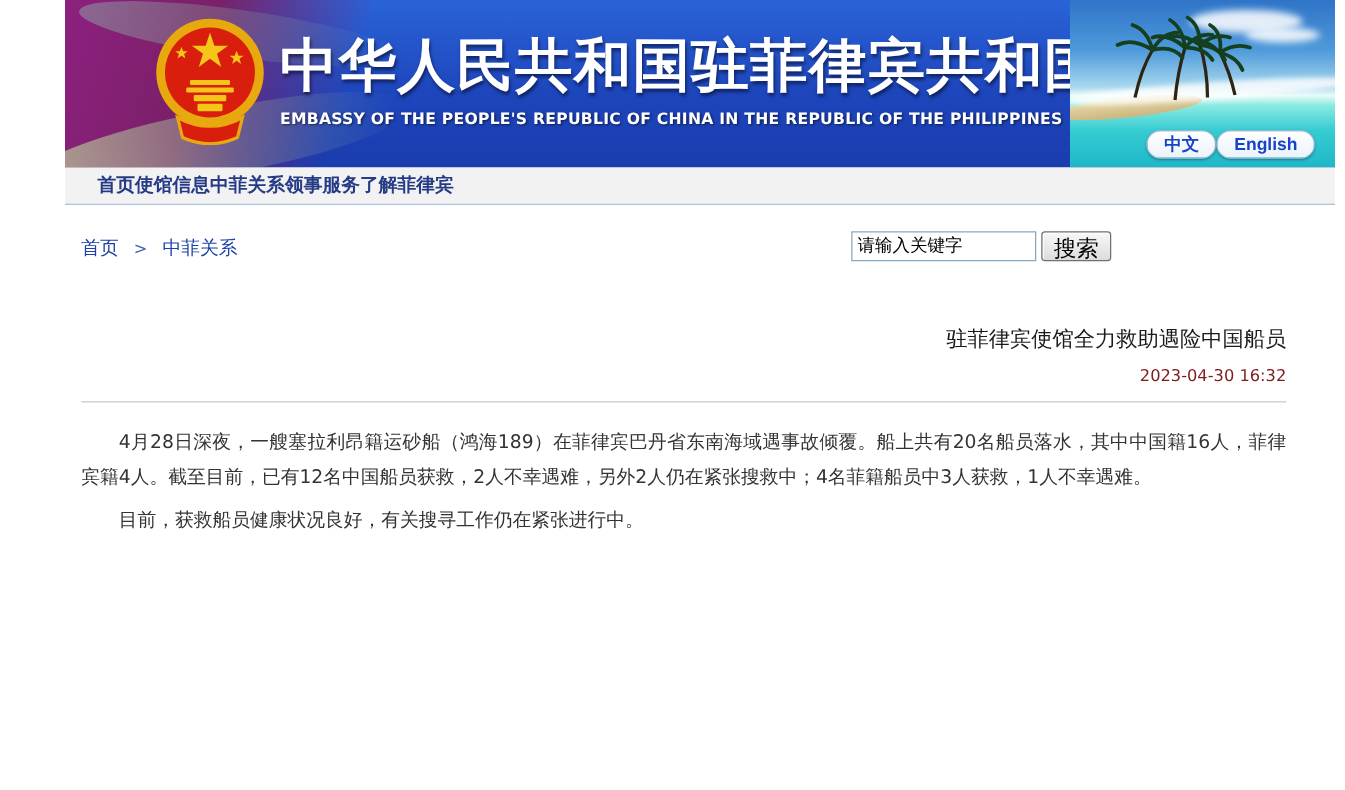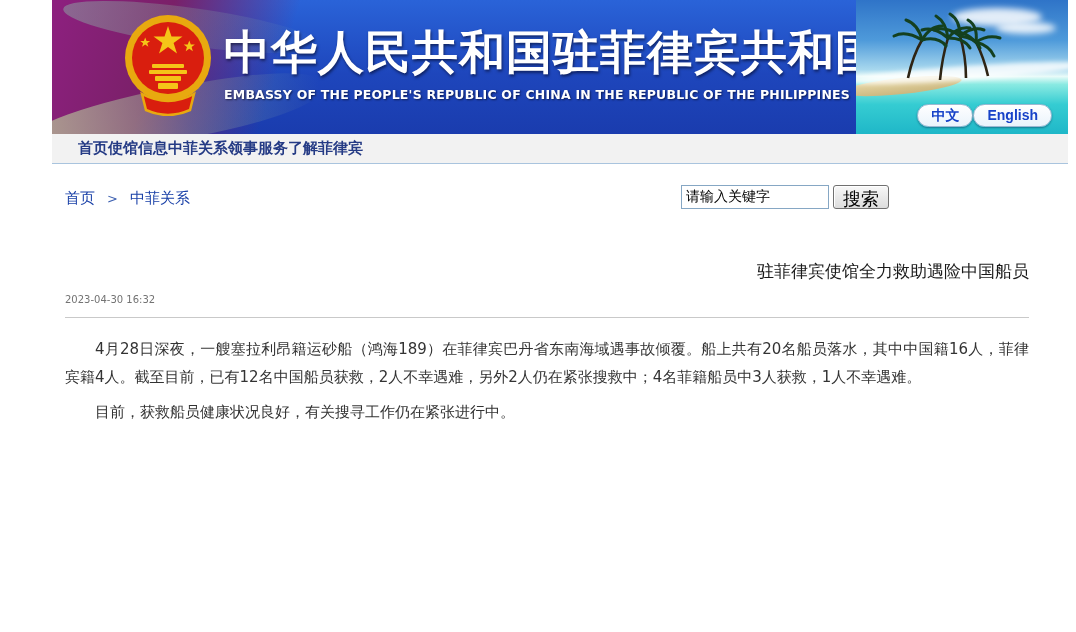--- a/index.html
+++ b/index.html
@@ -85,21 +85,21 @@
     border:1px solid #707070;border-radius:3px;
     box-shadow:inset 1px 1px 0 #fff;cursor:pointer;
   }
   
   .breadcrumb{position:absolute;left:65px;top:189px;font-size:15px;color:#1a41a8;}
   .breadcrumb a{color:#1a41a8;text-decoration:none;cursor:pointer;}
   .crumb-sep{margin:0 12px;color:#3c5fb0;font-size:13px;}
   
   .article{position:absolute;left:65px;top:260px;width:964px;}
   .article-title{text-align:right;font-size:17px;font-weight:normal;color:#1a1a1a;margin:0;}
-  .article-date{text-align:left;font-size:10px;color:#737373;margin-top:11px;}
+  .article-date{text-align:right;font-size:13px;color:#7f1d1d;margin-top:11px;}
   .article-rule{border:none;border-top:1px solid #c9c9c9;margin:12px 0 0 0;}
   .article-body{margin-top:17px;font-size:15px;line-height:28px;color:#333;text-align:justify;}
   .article-body p{text-indent:2em;margin:0 0 7px 0;}
 </style>
 </head>
 <body>
 
 <div class="banner">
   <div class="swirl"></div>
   <div class="streak"></div>

